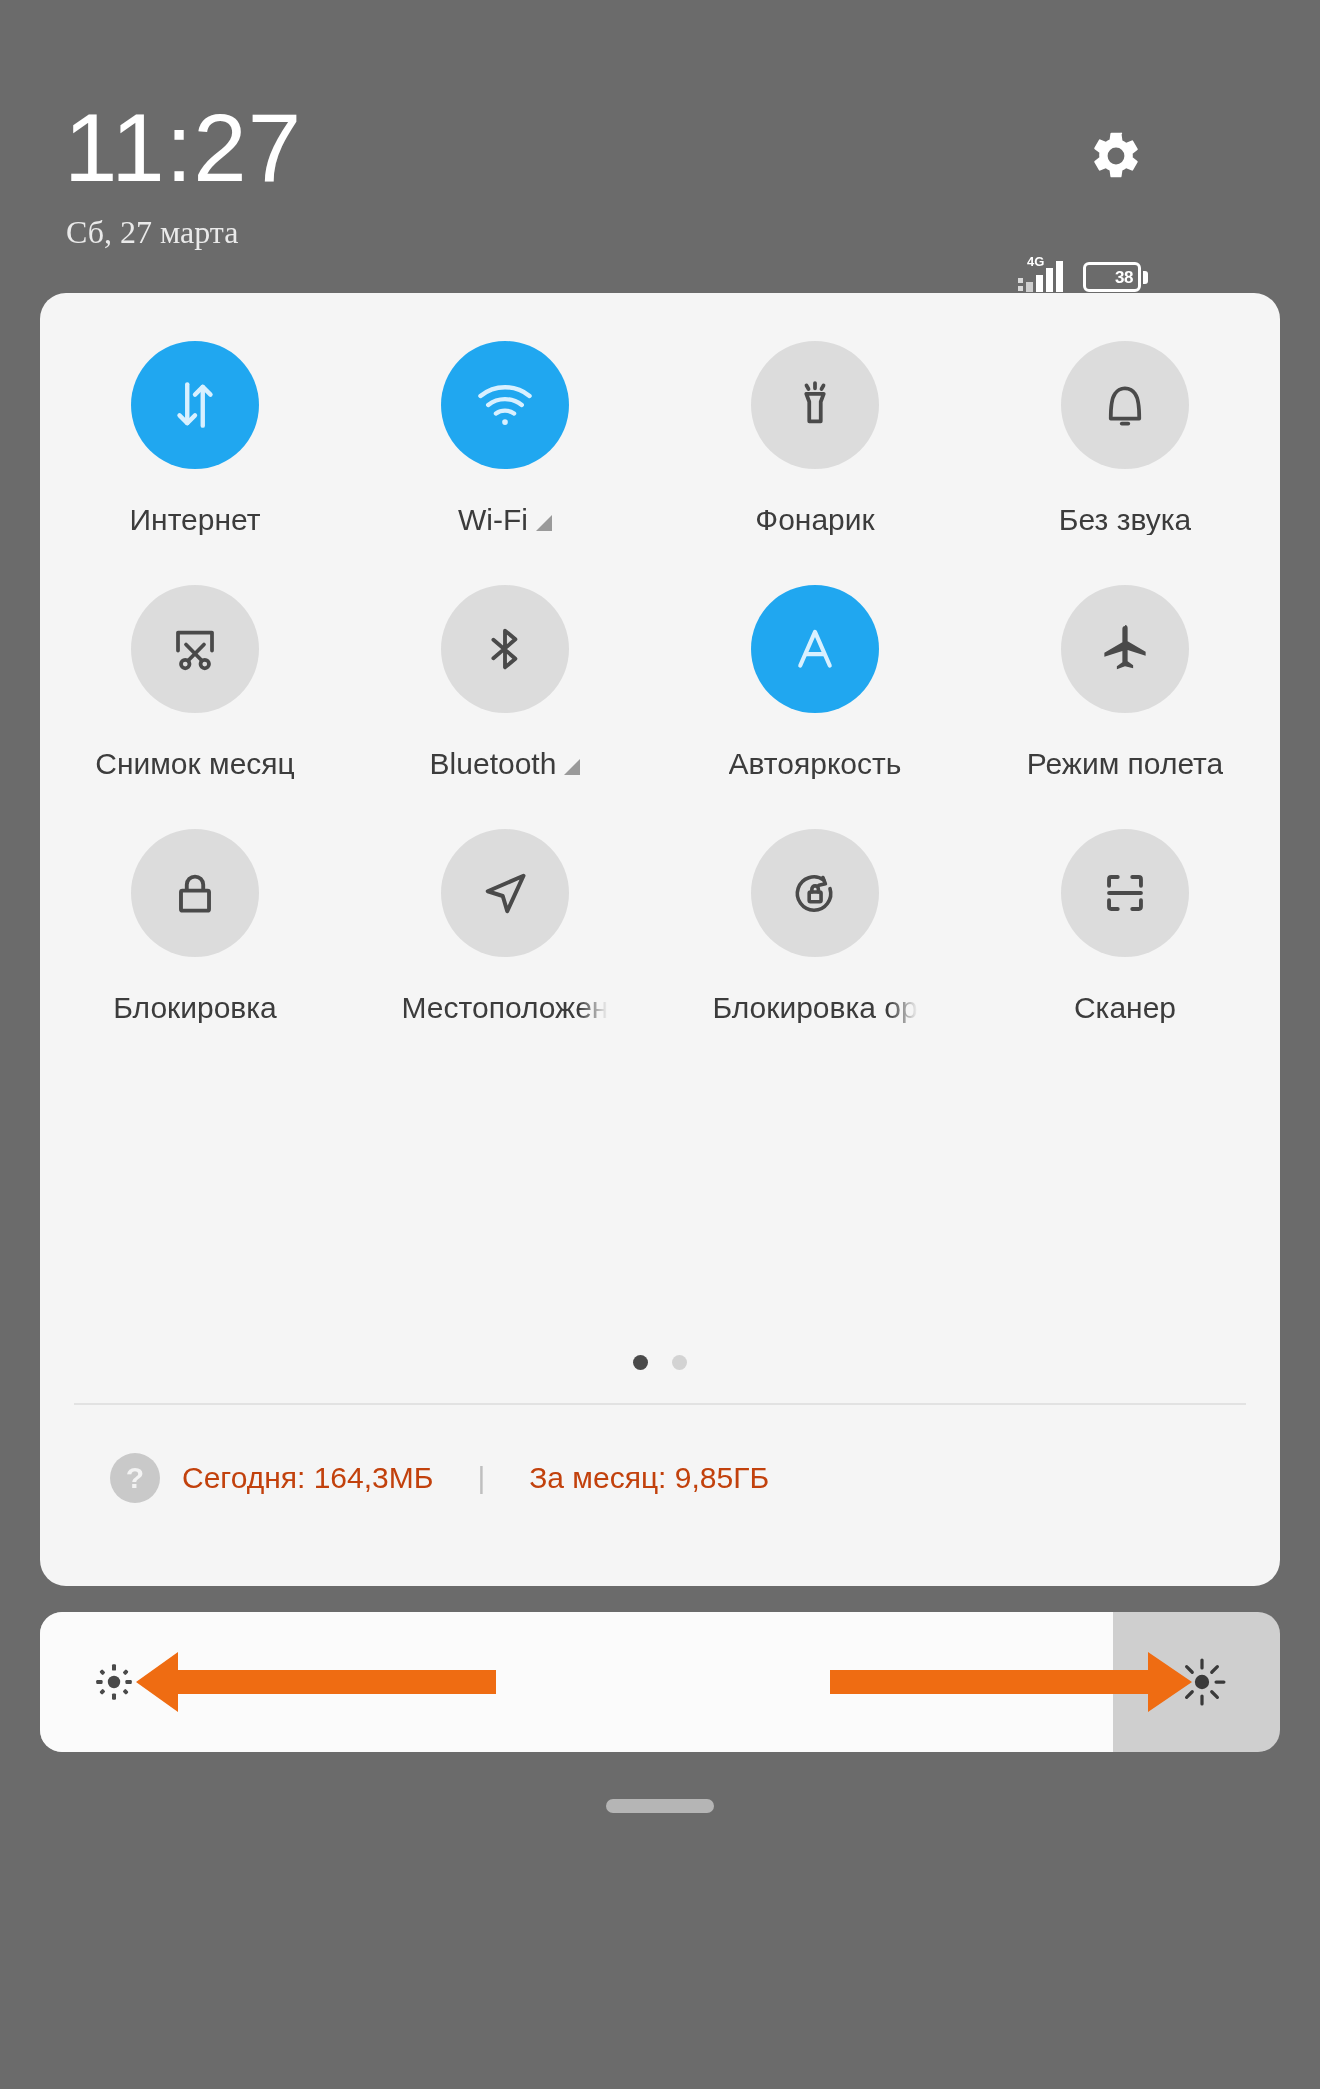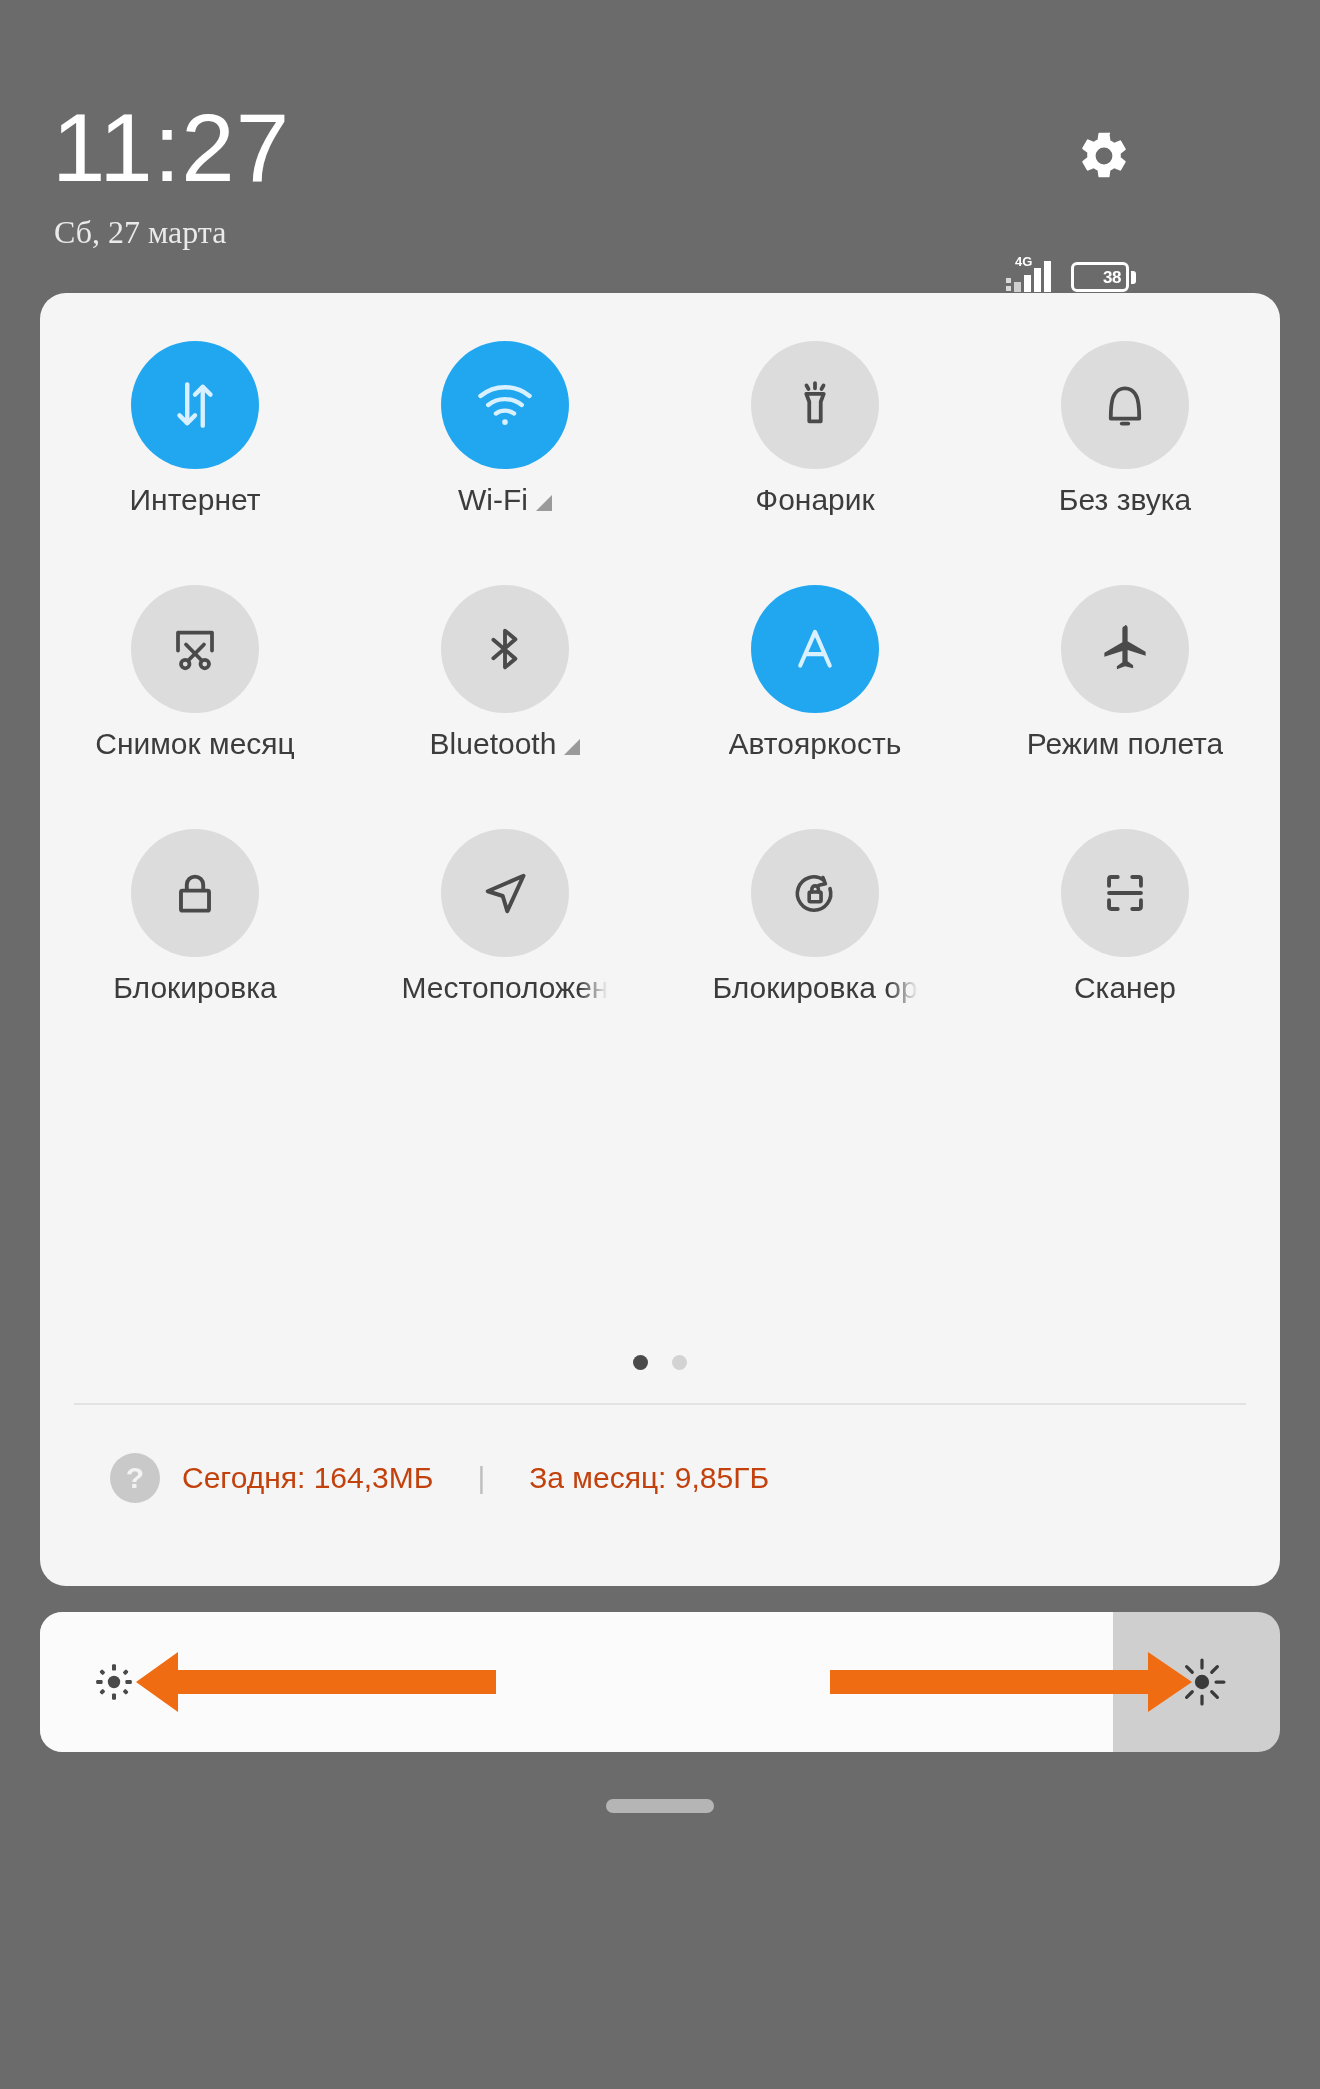--- a/index.html
+++ b/index.html
@@ -5,21 +5,21 @@
   * { margin:0; padding:0; box-sizing:border-box; }
   html, body {
     width:1320px; height:2089px;
     background:#6b6b6b;
     font-family:"Liberation Sans", sans-serif;
     overflow:hidden;
   }
   .screen { position:relative; width:1320px; height:2089px; background:#6b6b6b; }
 
   
-  .header { position:absolute; left:0; top:0; width:1184px; height:300px;text-align:center; }
+  .header { position:absolute; left:12px; top:0; width:1184px; height:300px;text-align:center; }
   .clock {
     position:absolute; left:52px; top:100px;
     font-size:96px; font-weight:300; color:#ffffff;
     letter-spacing:1px; line-height:1;
   }
   .date {
     position:absolute; left:54px; top:216px;
     font-size:32px; font-weight:400; color:#eaeaea; line-height:1;font-family:Liberation Serif, serif;
   }
   .gear-btn {
@@ -66,21 +66,21 @@
     display:flex; flex-direction:column; align-items:center;
     cursor:pointer;
   }
   .circ {
     width:128px; height:128px; border-radius:50%;
     background:#dcdcdc;
     display:flex; align-items:center; justify-content:center;
   }
   .circ.on { background:#20a7f0; }
   .tile-label {
-    margin-top:16px; font-size:30px; color:#3c3c3c;
+    margin-top:36px; font-size:30px; color:#3c3c3c;
     line-height:1; white-space:nowrap; overflow:hidden;
     max-width:300px; text-overflow:clip; text-align:center;
     display:flex; align-items:center; justify-content:center; gap:8px;
   }
   .tile-label.clipped { -webkit-mask-image:linear-gradient(to right,#000 86%,transparent 100%);
                         mask-image:linear-gradient(to right,#000 86%,transparent 100%); }
   .mini-tri {
     display:inline-block; width:0; height:0;
     border-left:16px solid transparent; border-bottom:16px solid #9a9a9a;
     position:relative; top:3px;

